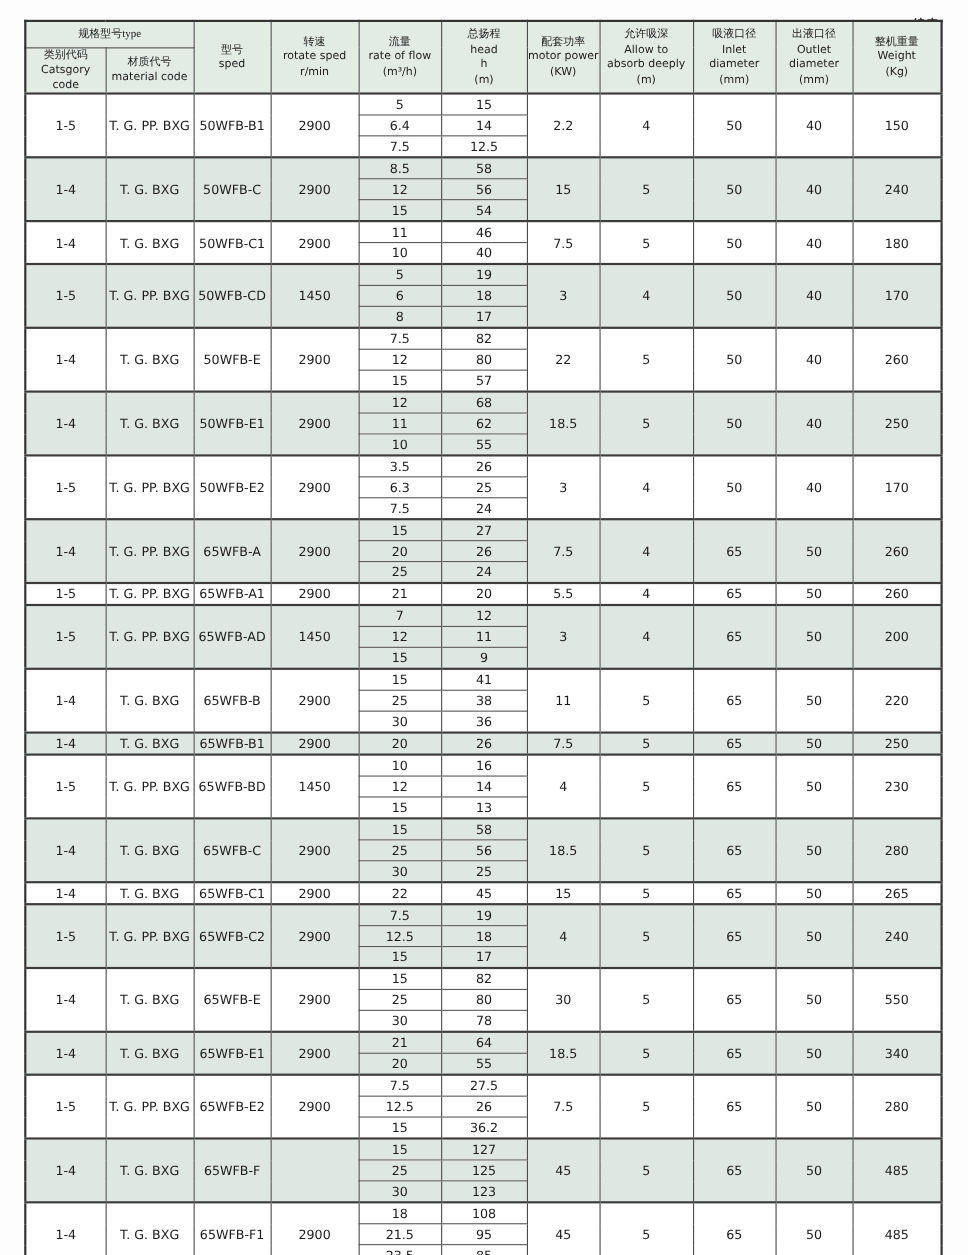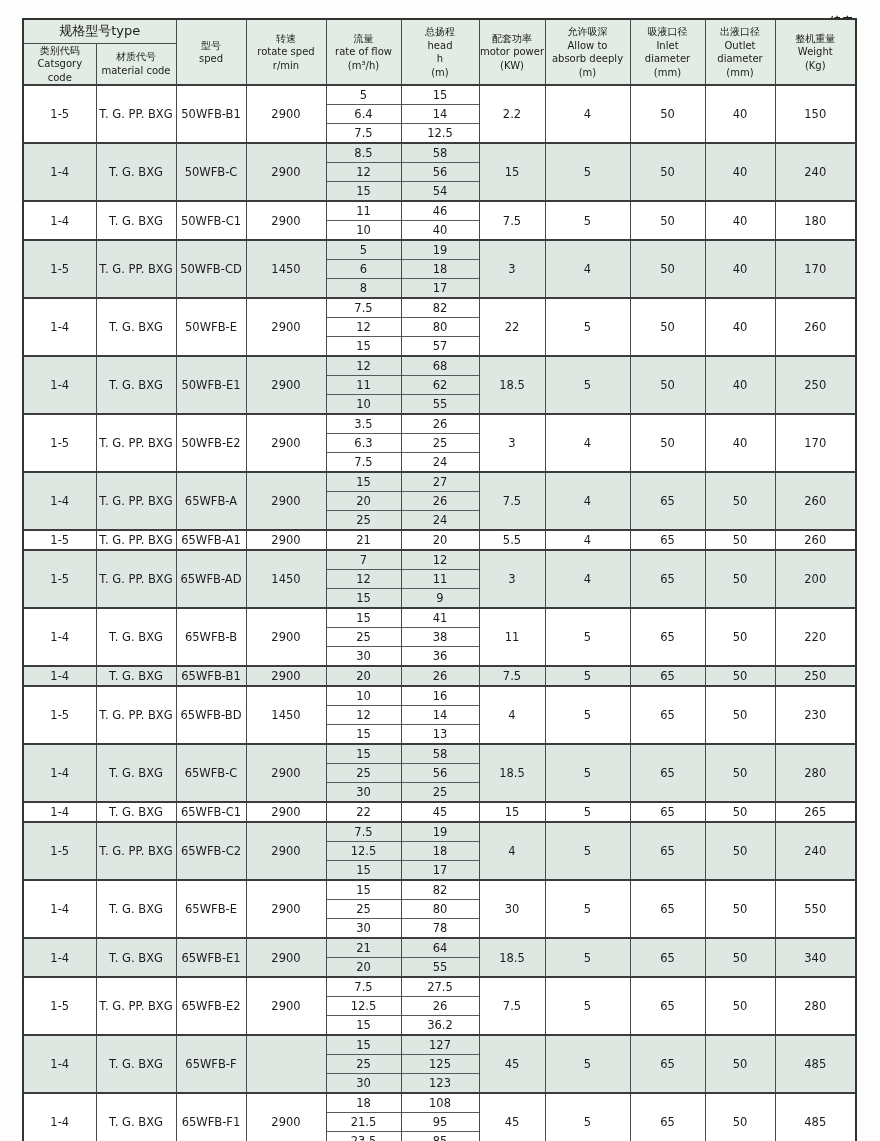--- a/index.html
+++ b/index.html
@@ -28,21 +28,21 @@
     overflow: hidden;
   }
   th {
     background: #e3ebe5;
     border: 1px solid #4a4a4a;
     font-weight: normal;
     font-size: 10px;
     line-height: 1.35;
     white-space: pre-line;
   }
-  th.spec-group { height: 24px; font-size: 13px; }
+  th.spec-group { height: 24px; font-size: 10px; font-family: Liberation Serif, serif; }
   tr.sub-header th { height: 40px; }
   thead { border-bottom: 2px solid #333; }
   td {
     font-size: 11.5px;
     height: 18px;
     line-height: 18px;
     border-left: 1px solid #4a4a4a;
     border-right: 1px solid #4a4a4a;
     background: #ffffff;
     white-space: nowrap;

